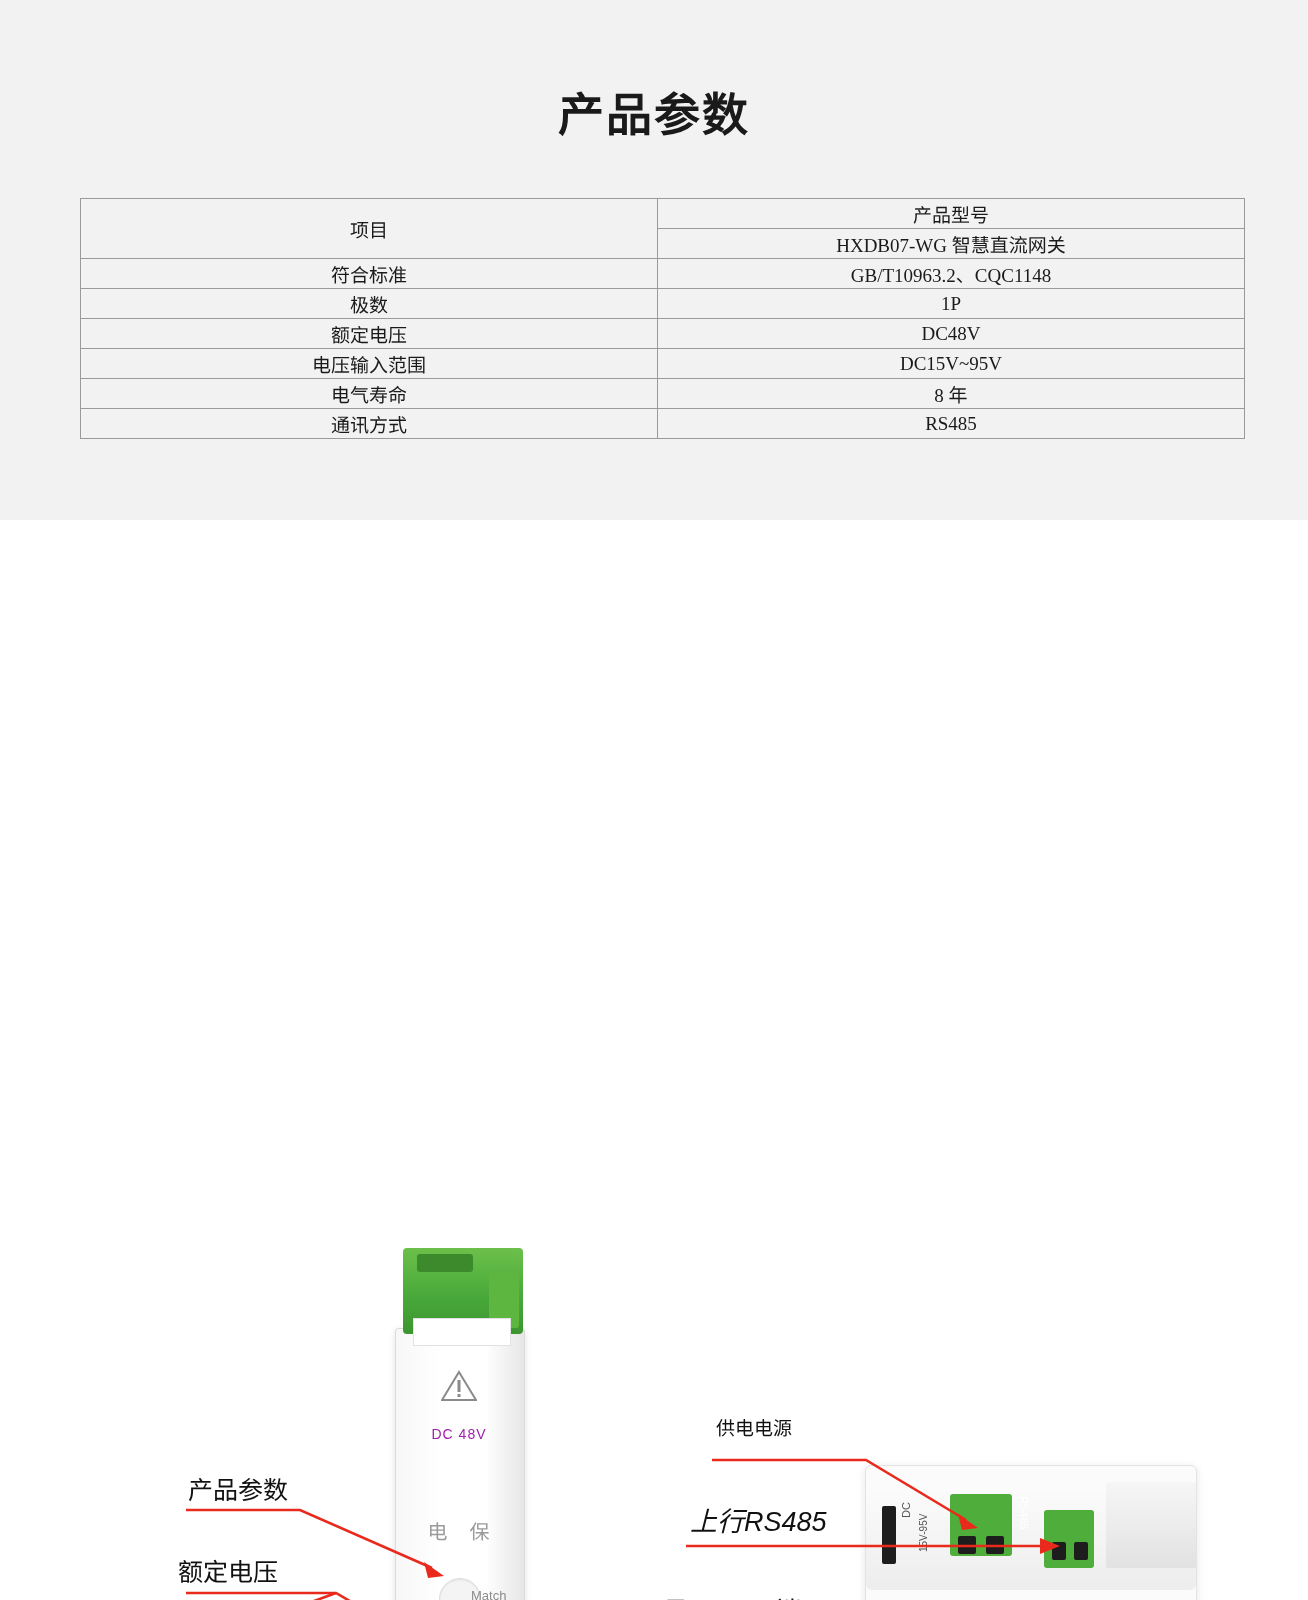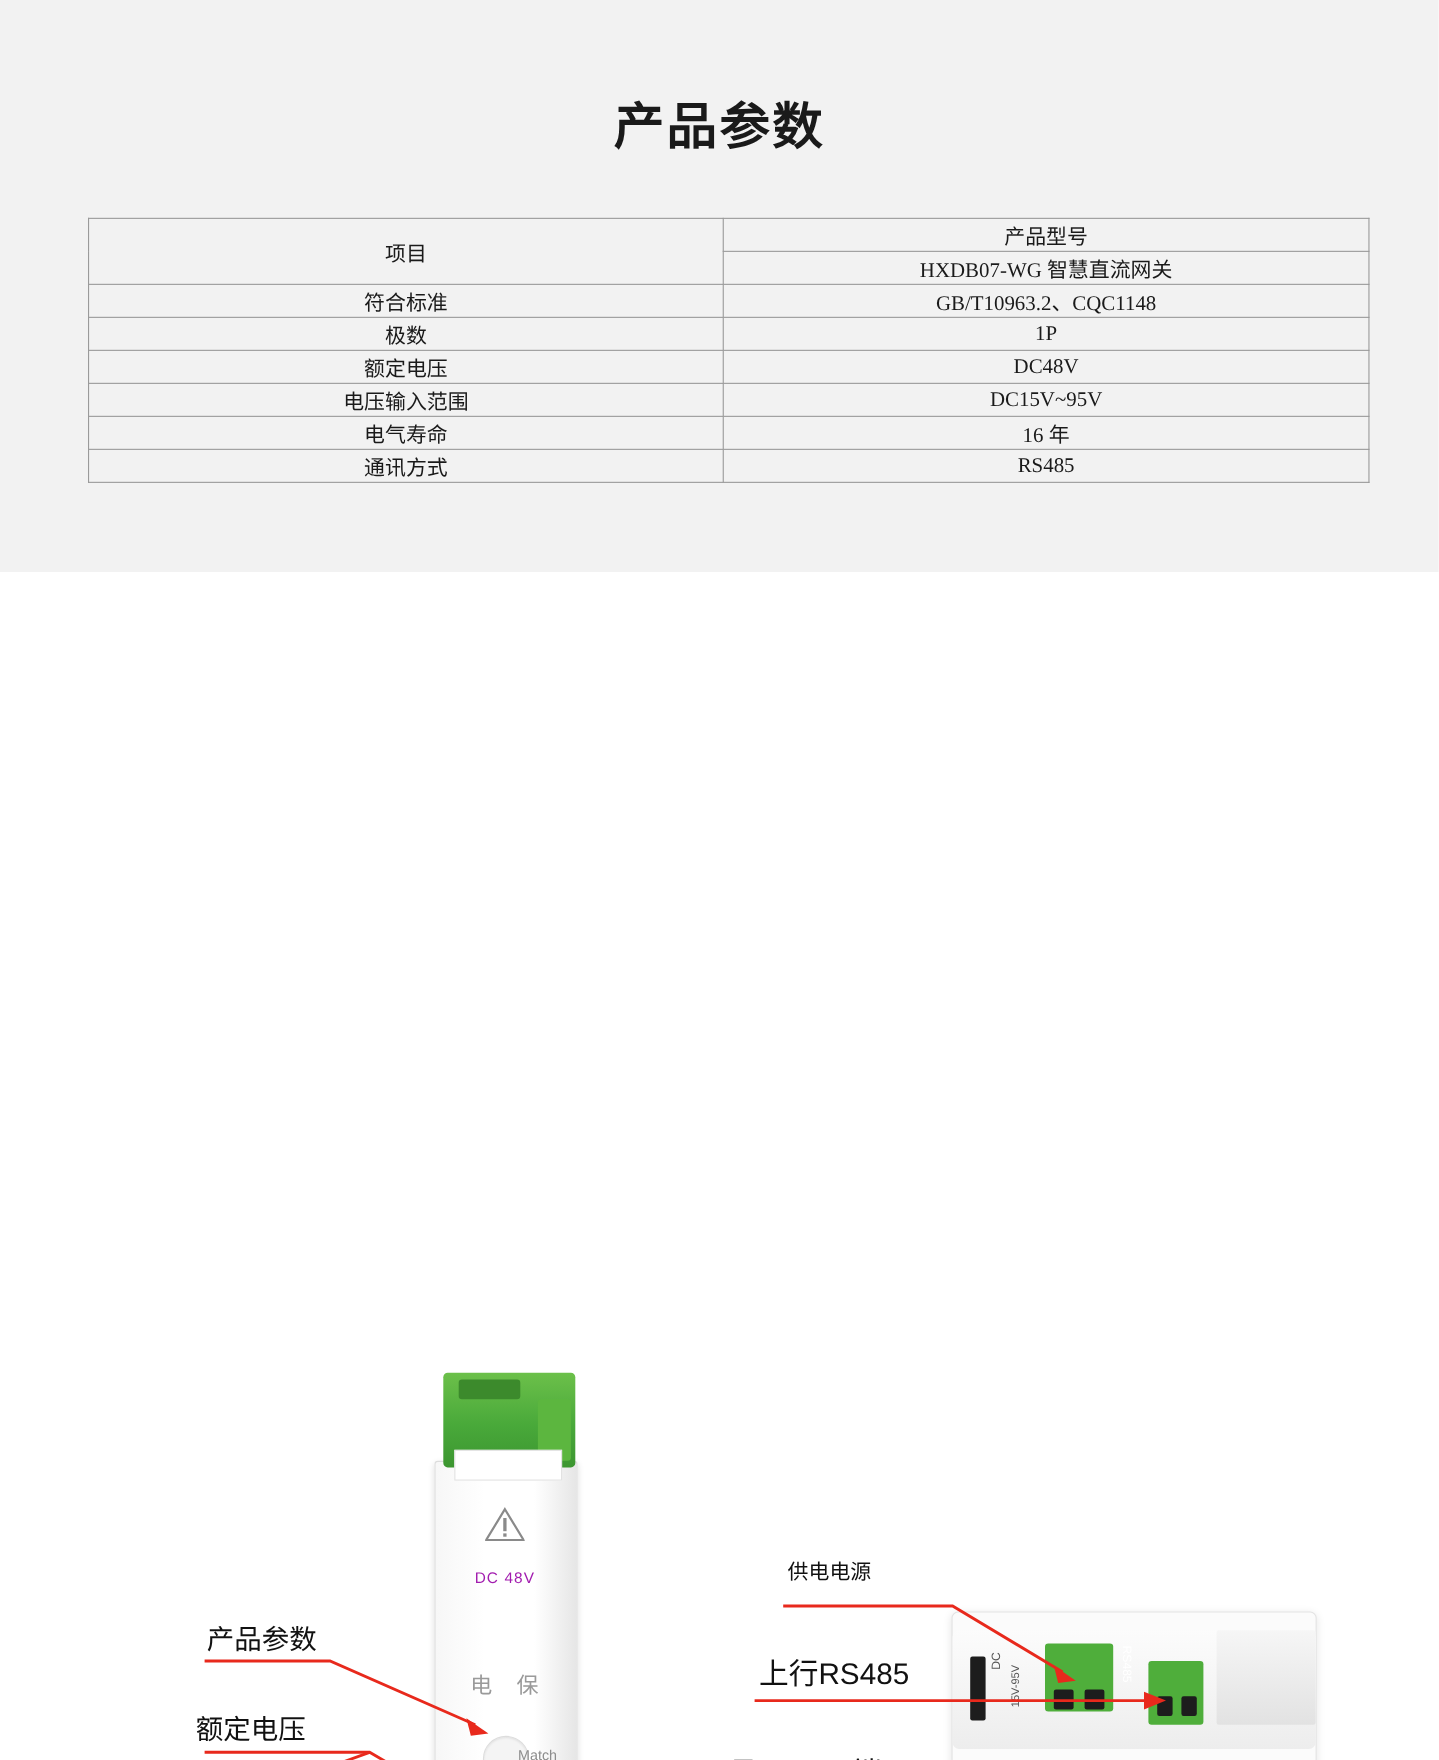--- a/index.html
+++ b/index.html
@@ -186,21 +186,21 @@
         <tr>
           <td class="col-item">额定电压</td>
           <td class="col-val">DC48V</td>
         </tr>
         <tr>
           <td class="col-item">电压输入范围</td>
           <td class="col-val">DC15V~95V</td>
         </tr>
         <tr>
           <td class="col-item">电气寿命</td>
-          <td class="col-val">16 年</td>
+          <td class="col-val">8 年</td>
         </tr>
         <tr>
           <td class="col-item">通讯方式</td>
           <td class="col-val">RS485</td>
         </tr>
       </tbody>
     </table>
   </div>
 </div>
 
@@ -269,21 +269,21 @@
 
     <path d="M186 1243 L340 1243 L420 1190" stroke="#e8291c" stroke-width="2.6" fill="none"></path>
     <path d="M180 1300 L340 1243" stroke="#e8291c" stroke-width="2.6" fill="none"></path>
     <polygon points="432,1184 410,1188 418,1200" fill="#e8291c"></polygon>
 
     <path d="M186 1360 L330 1360 L426 1282" stroke="#e8291c" stroke-width="2.6" fill="none"></path>
     <polygon points="438,1273 416,1277 424,1290" fill="#e8291c"></polygon>
   </svg>
 
   <div class="lbl" style="left:716px; top:893px; font-size:19px;">供电电源</div>
-  <div class="lbl" style="left:690px; top:980px; font-size:27px;">上行RS485</div>
+  <div class="lbl" style="left:690px; top:980px; font-size:27px;font-style:italic;">上行RS485</div>
   <div class="lbl" style="left:578px; top:1070px; font-size:27px;">DC12V及RS485端口</div>
 
   <div class="photo photo-a">
     <div class="gray-block" style="left:0;top:16px;width:330px;height:108px;background:linear-gradient(to bottom,#fcfcfc,#ededed);border-radius:6px;"></div>
     <div class="blk-block" style="left:16px;top:40px;width:14px;height:58px;"></div>
     <div style="position:absolute;left:34px;top:52px;font-size:11px;color:#555;transform:rotate(-90deg);transform-origin:0 0;">DC</div>
     <div style="position:absolute;left:52px;top:86px;font-size:10px;color:#555;transform:rotate(-90deg);transform-origin:0 0;">15V-95V</div>
     <div class="grn-block" style="left:84px;top:28px;width:62px;height:62px;"></div>
     <div class="blk-block" style="left:92px;top:70px;width:18px;height:18px;"></div>
     <div class="blk-block" style="left:120px;top:70px;width:18px;height:18px;"></div>

